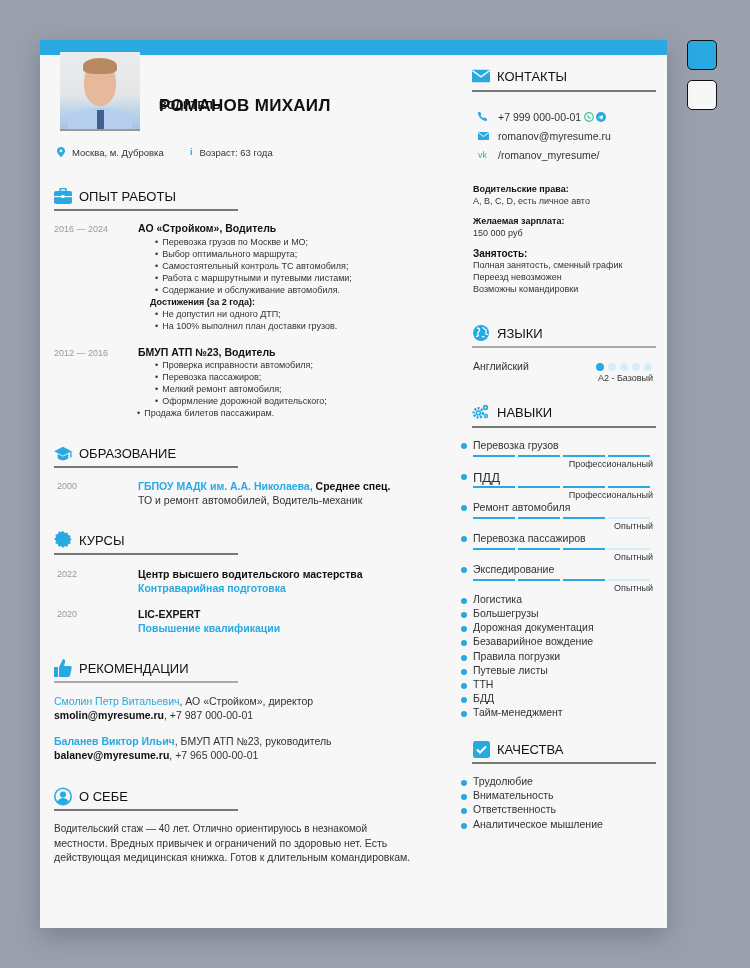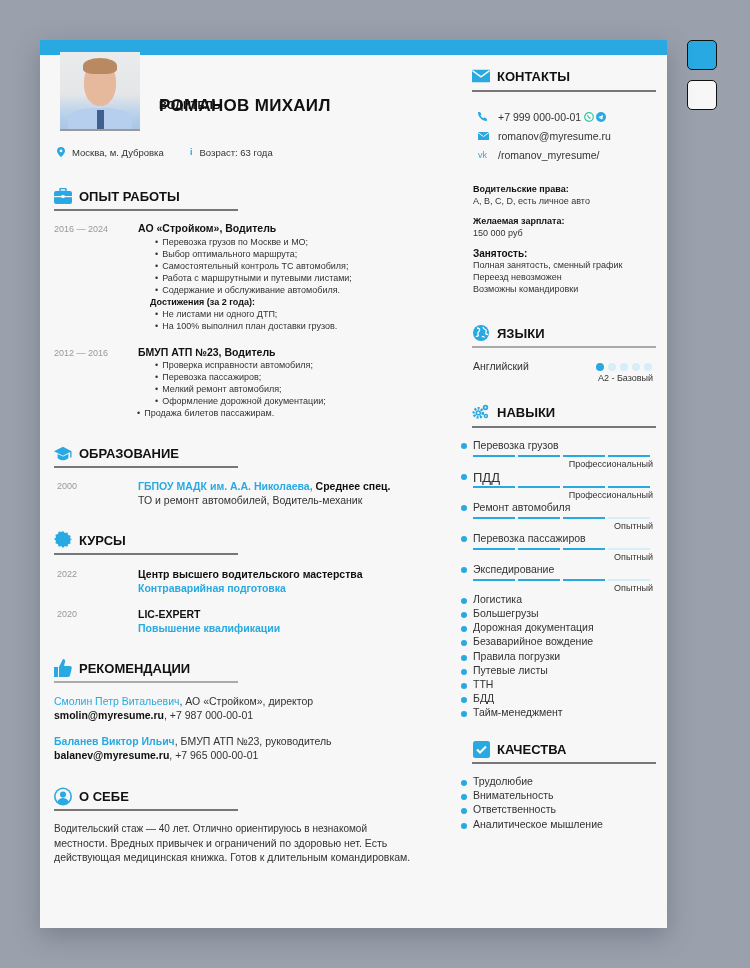--- a/index.html
+++ b/index.html
@@ -18,21 +18,21 @@
   .photo .shirt { position: absolute; left: 8px; top: 56px; width: 64px; height: 30px; background: #b7cfee; border-radius: 40% 40% 0 0; }
   .photo .tie { position: absolute; left: 37px; top: 58px; width: 7px; height: 22px; background: #3f5f8f; }
 
   .name { position: absolute; left: 119px; top: 24px; font-size: 17px; font-weight: bold; letter-spacing: 0.3px; color: #111; margin-top: 32px; }
   .position { position: absolute; left: 119px; top: 59px; font-size: 11px; font-weight: bold; color: #111; }
   .meta { position: absolute; top: 107px; font-size: 9.5px; color: #333; display: flex; align-items: flex-start; }
   .meta .ic { color: #29a9e1; font-size: 9px; margin-right: 7px; font-weight: bold; }
 
   .sec-head { position: absolute; display: flex; align-items: center; }
   .sec-head .ic { width: 18px; height: 18px; margin-right: 7px; display: flex; align-items: center; justify-content: center; }
-  .sec-head .t { font-size: 13px; font-weight: bold; color: #111; }
+  .sec-head .t { font-size: 13px; font-weight: normal; color: #111; }
   .rule { position: absolute; height: 1.5px; background: #777; }
 
   .txt { position: absolute; font-size: 10px; color: #222; white-space: nowrap; }
   .small { font-size: 9px; color: #333; }
   .gray { color: #999; }
   .blue { color: #29a9e1; }
   .b { font-weight: bold; color: #111; }
   .bul { position: absolute; font-size: 9px; color: #333; white-space: nowrap; }
   .bul::before { content: "•"; margin-right: 4px; color: #333; }
 
@@ -87,29 +87,29 @@
   <div class="rule" style="left:14px;top:169px;width:184px"></div>
 
   <div class="txt small gray" style="left:14px;top:184px">2016 — 2024</div>
   <div class="txt b" style="left:98px;top:182px;font-size:10.5px">АО «Стройком», Водитель</div>
   <div class="bul" style="left:115px;top:197px">Перевозка грузов по Москве и МО;</div>
   <div class="bul" style="left:115px;top:209px">Выбор оптимального маршрута;</div>
   <div class="bul" style="left:115px;top:221px">Самостоятельный контроль ТС автомобиля;</div>
   <div class="bul" style="left:115px;top:233px">Работа с маршрутными и путевыми листами;</div>
   <div class="bul" style="left:115px;top:245px">Содержание и обслуживание автомобиля.</div>
   <div class="txt b" style="left:110px;top:257px;font-size:9px">Достижения (за 2 года):</div>
-  <div class="bul" style="left:115px;top:269px">Не листами ни одного ДТП;</div>
+  <div class="bul" style="left:115px;top:269px">Не допустил ни одного ДТП;</div>
   <div class="bul" style="left:115px;top:281px">На 100% выполнил план доставки грузов.</div>
 
   <div class="txt small gray" style="left:14px;top:308px">2012 — 2016</div>
   <div class="txt b" style="left:98px;top:306px;font-size:10.5px">БМУП АТП №23, Водитель</div>
   <div class="bul" style="left:115px;top:320px">Проверка исправности автомобиля;</div>
   <div class="bul" style="left:115px;top:332px">Перевозка пассажиров;</div>
   <div class="bul" style="left:115px;top:344px">Мелкий ремонт автомобиля;</div>
-  <div class="bul" style="left:115px;top:356px">Оформление дорожной документации;</div>
+  <div class="bul" style="left:115px;top:356px">Оформление дорожной водительского;</div>
   <div class="bul" style="left:97px;top:368px">Продажа билетов пассажирам.</div>
 
   <div class="sec-head" style="left:14px;top:404px">
     <span class="ic">
       <svg width="20" height="16" viewBox="0 0 20 16">
           <path d="M10 1L0 6l10 5 8-4v6h1.5V6z" fill="#29a9e1"></path>
           <path d="M4 9v4c0 1.5 3 3 6 3s6-1.5 6-3V9l-6 3z" fill="#29a9e1"></path>
         </svg>
     </span>
     <span class="t">ОБРАЗОВАНИЕ</span>

